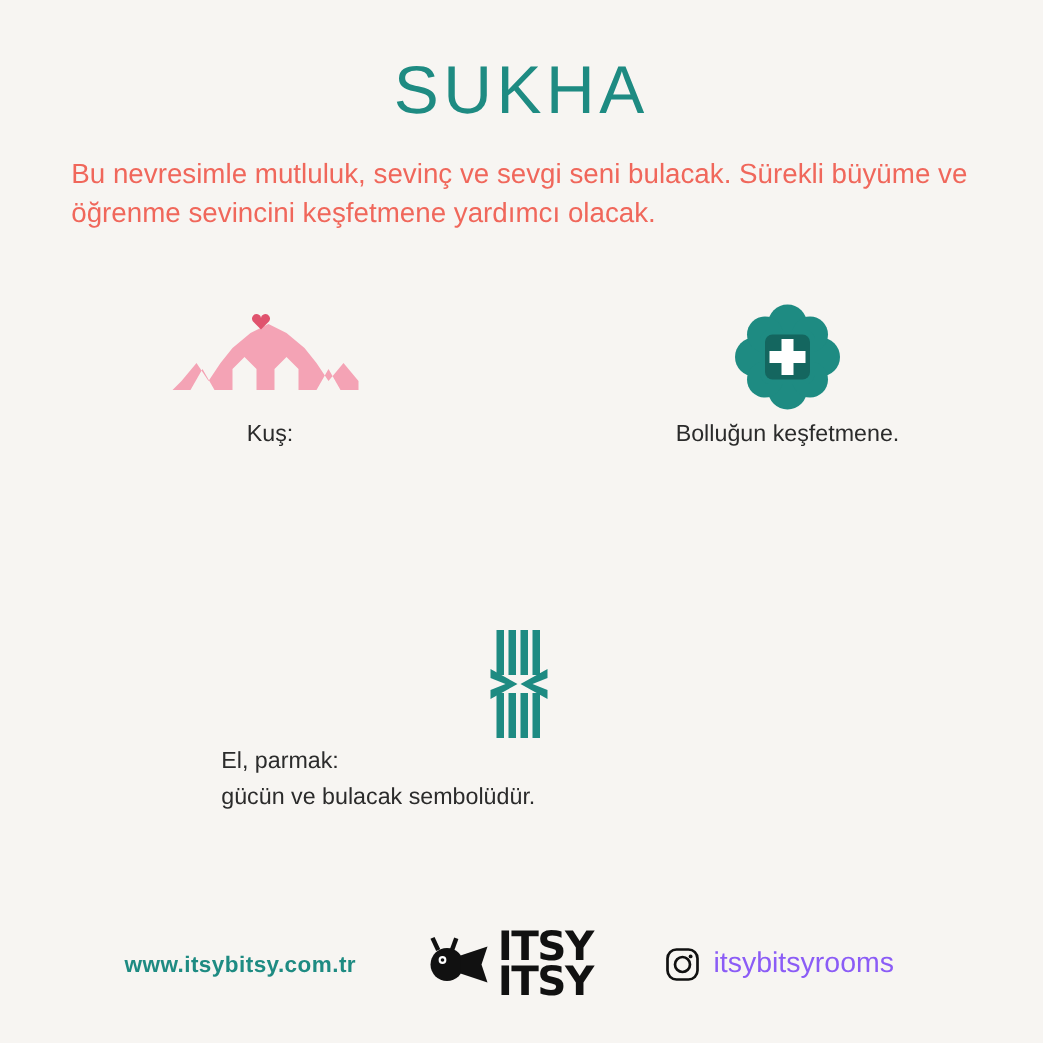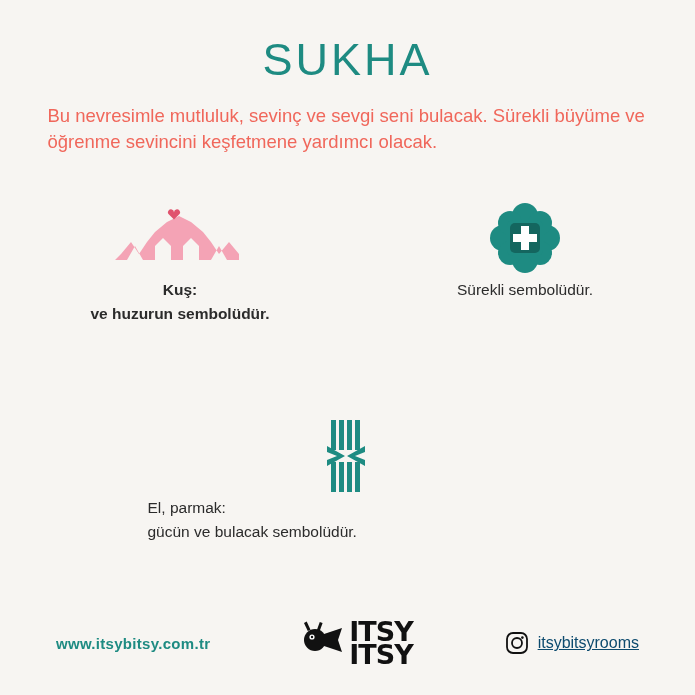--- a/index.html
+++ b/index.html
@@ -41,21 +41,21 @@
   .symbols {
     position: relative;
     margin-top: 42px;
     height: 200px;
   }
   .sym-block {
     position: absolute;
     text-align: center;
     width: 300px;
   }
-  .sym-left { left: 30px; top: 0; font-weight: bold; }
+  .sym-left { left: 30px; top: 0; }
   .sym-right { right: 20px; top: 0; }
   .sym-bottom {
     position: relative;
     margin: 18px auto 0 auto;
     text-align: left;
     width: 400px;
   }
   .icon-wrap {
     height: 80px;
     display: flex;
@@ -66,56 +66,55 @@
     color: #2b2b2b;
     font-size: 15.5px;
     line-height: 1.55;
     margin: 0;
   }
   .sym-caption .lbl { display: block; }
   .footer {
     position: absolute;
     bottom: 28px;
     left: 0;
-    right: 0;
+    right: 16px;
     display: flex;
     align-items: center;
     justify-content: space-between;
-    padding: 0 56px;
+    padding: 0 83px;
     box-sizing: border-box;
   }
   .site {
     color: #1e8b82;
     font-size: 15px;
     font-weight: bold;
     letter-spacing: 0.3px;
   }
   .brand {
     display: flex;
-    align-items: flex-start;
+    align-items: center;
     gap: 5px;
   }
   .brand-text {
     font-size: 27px;
     font-weight: bold;
     color: #111;
     letter-spacing: -1px;
     line-height: 0.88;
     font-family: "DejaVu Sans", sans-serif;
   }
   .brand-text span { display: block; }
   .insta {
     display: flex;
     align-items: center;
     gap: 9px;
   }
   .insta-handle {
-    color: #0c4a6e;
-    font-size: 16px;
-    text-decoration: underline;
+    color: #8b5cf6;
+    font-size: 19px;
   }
 </style>
 </head>
 <body>
 
 <div class="page">
 
   <h1 class="title">SUKHA</h1>
 
   <p class="subtitle">Bu nevresimle mutluluk, sevinç ve sevgi seni bulacak. Sürekli büyüme ve öğrenme sevincini keşfetmene yardımcı olacak.</p>
@@ -124,21 +123,20 @@
 
     <div class="sym-block sym-left">
       <div class="icon-wrap">
         <svg width="150" height="60" viewBox="0 0 150 60">
           <path d="M10 52 L22 52 L30 38 L38 52 L50 52 L50 38 L58 30 L66 38 L66 52 L78 52 L78 38 L86 30 L94 38 L94 52 L106 52 L114 38 L122 52 L134 52 L134 46 L124 34 L114 46 L106 34 L98 24 L86 14 L74 8 L62 14 L50 24 L42 34 L34 46 L26 34 L16 46 Z" fill="#f4a3b5"></path>
           <path d="M72 8 a5 5 0 0 1 9 -3 a5 5 0 0 1 -1 7 l-8 8 l-8 -8 a5 5 0 0 1 -1 -7 a5 5 0 0 1 9 3 z" fill="#e0536e" transform="translate(-3,-4) scale(0.6) translate(48,6)"></path>
         </svg>
       </div>
       <p class="sym-caption">
         <span class="lbl">Kuş:</span>
-        <span class="lbl">ve huzurun sembolüdür.</span>
       </p>
     </div>
 
     <div class="sym-block sym-right">
       <div class="icon-wrap">
         <svg width="80" height="80" viewBox="0 0 80 80">
           <g fill="#1e8b82">
             <circle cx="40" cy="18" r="13"></circle>
             <circle cx="62" cy="40" r="13"></circle>
             <circle cx="40" cy="62" r="13"></circle>
@@ -148,21 +146,21 @@
             <circle cx="25" cy="55" r="12"></circle>
             <circle cx="25" cy="25" r="12"></circle>
             <rect x="22" y="22" width="36" height="36" rx="6"></rect>
           </g>
           <rect x="25" y="25" width="30" height="30" rx="5" fill="#14665f"></rect>
           <rect x="36" y="28" width="8" height="24" fill="#ffffff"></rect>
           <rect x="28" y="36" width="24" height="8" fill="#ffffff"></rect>
         </svg>
       </div>
       <p class="sym-caption">
-        <span class="lbl">Sürekli sembolüdür.</span>
+        <span class="lbl">Bolluğun keşfetmene.</span>
       </p>
     </div>
 
   </div>
 
   <div class="sym-bottom">
     <div class="icon-wrap">
       <svg width="70" height="80" viewBox="0 0 70 80">
         <g fill="#1e8b82">
           <rect x="18" y="4" width="5" height="30"></rect>

